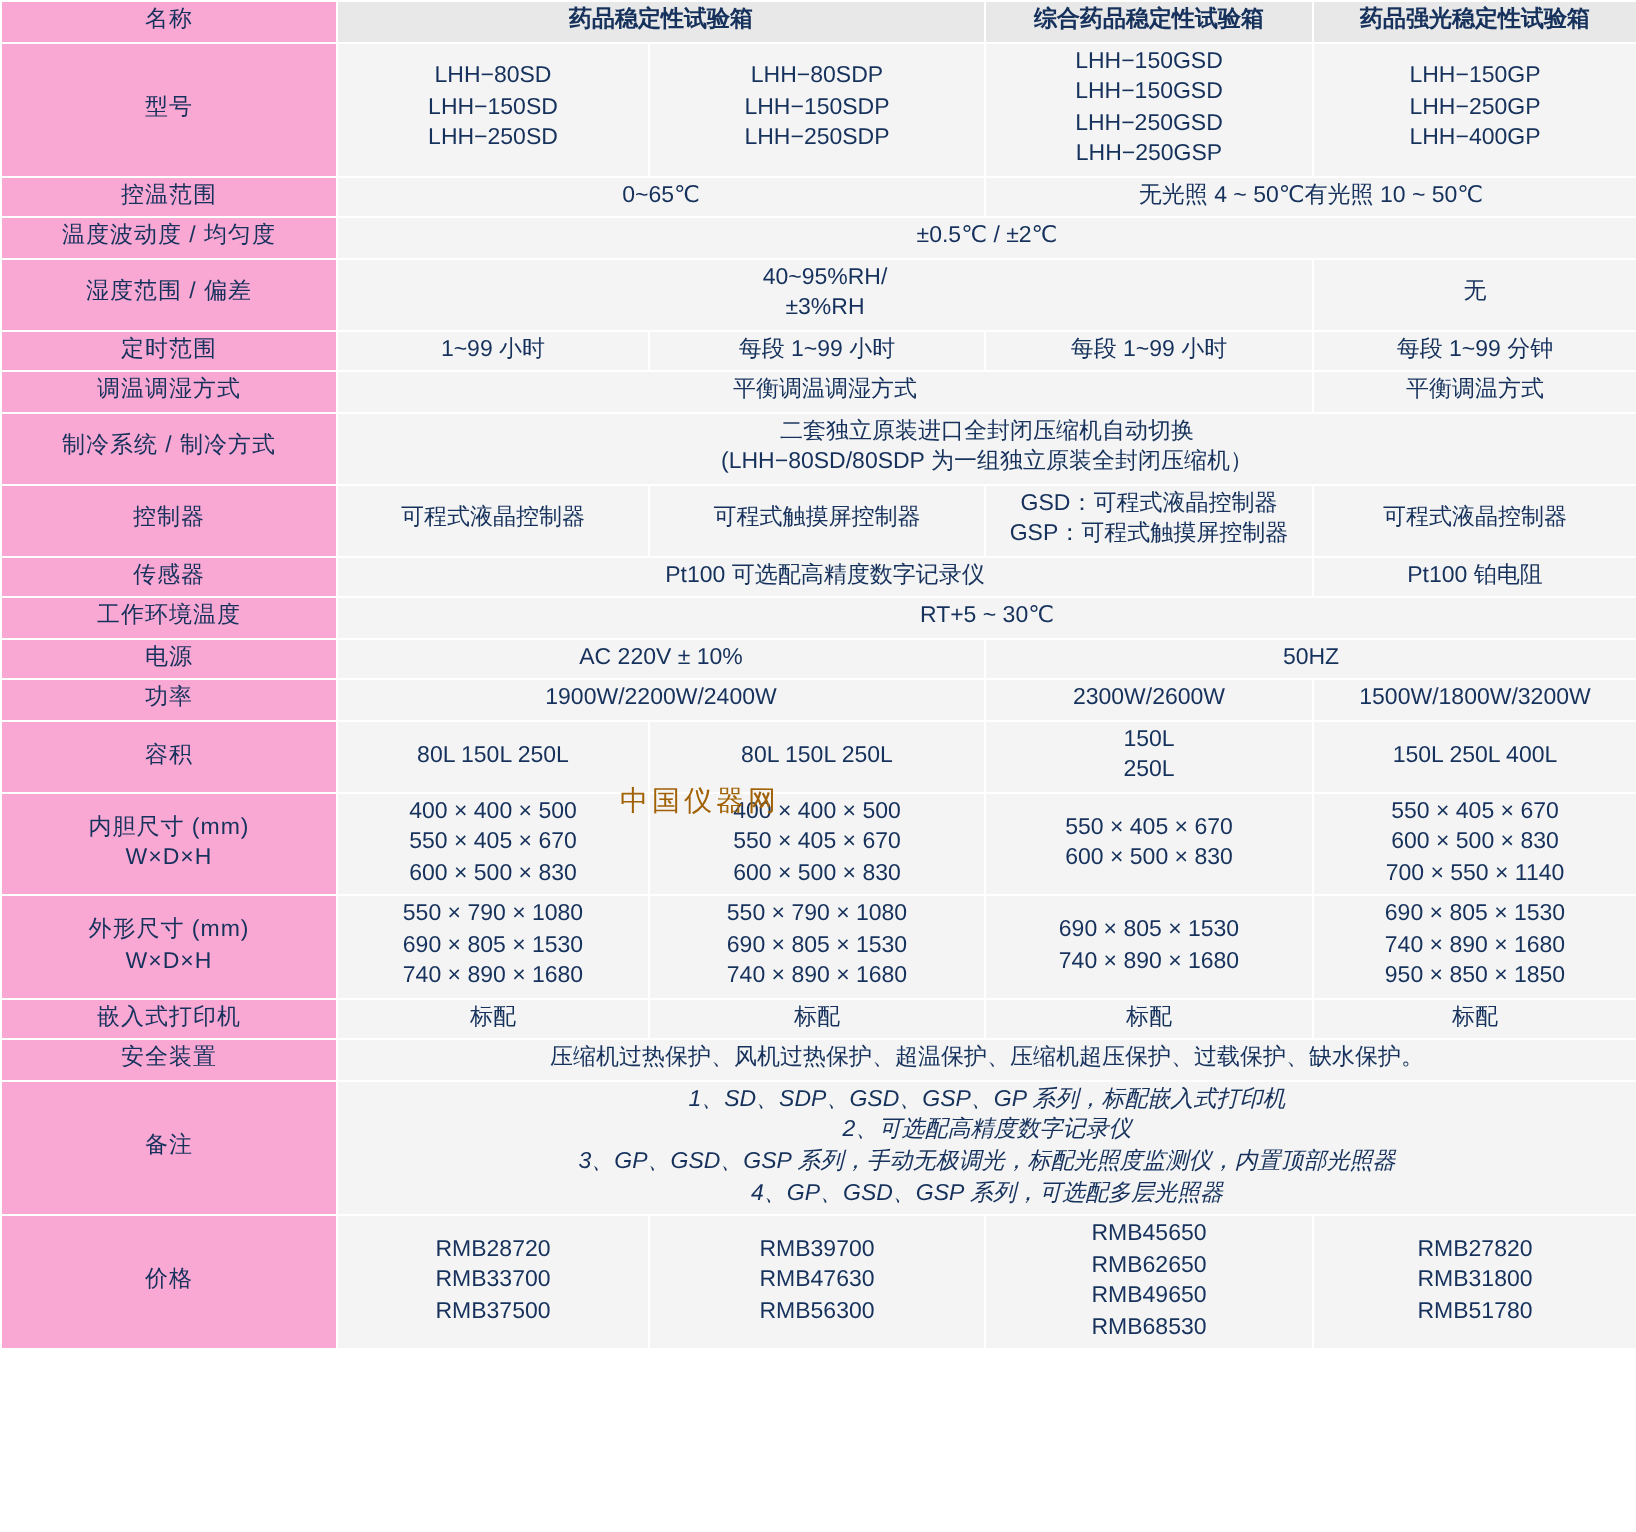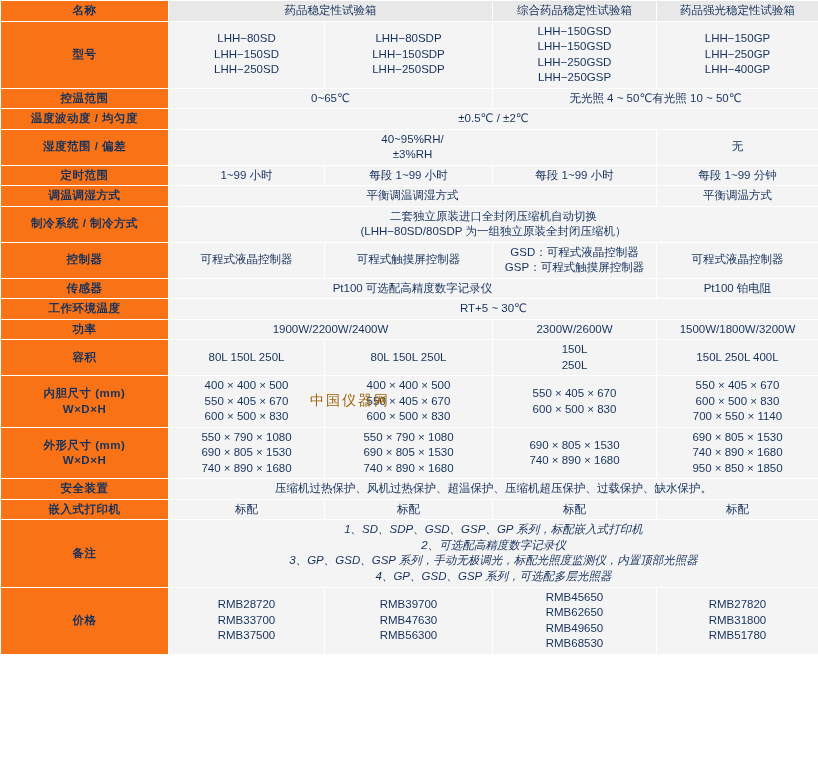--- a/index.html
+++ b/index.html
@@ -23,30 +23,30 @@
   table.spec td {
     border: 1px solid #ffffff;
     padding: 2px 3px;
     vertical-align: middle;
     text-align: center;
     font-size: 11.5px;
     line-height: 1.35;
     color: #16325c;
   }
   td.rowhead {
-    background: #f97316;
+    background: #f9a8d4;
     color: #ffffff;
-    font-weight: bold;
+    font-weight: normal;
     font-size: 12px;
     width: 168px;
     letter-spacing: 0.5px;
   }
   td.colhead {
     background: #e8e8e8;
-    font-weight: normal;
+    font-weight: bold;
     color: #222;
     font-size: 12px;
   }
   td.cell {
     background: #f4f4f4;
   }
   .lines > div { white-space: nowrap; }
   .wm {
     position: absolute;
     left: 310px;
@@ -182,20 +182,25 @@
       <td class="rowhead">传感器</td>
       <td class="cell" colspan="3">Pt100 可选配高精度数字记录仪</td>
       <td class="cell">Pt100 铂电阻</td>
     </tr>
 
     <tr>
       <td class="rowhead">工作环境温度</td>
       <td class="cell" colspan="4">RT+5 ~ 30℃</td>
     </tr>
 
+    <tr>
+      <td class="rowhead">电源</td>
+      <td class="cell" colspan="2">AC 220V ± 10%</td>
+      <td class="cell" colspan="2">50HZ</td>
+    </tr>
 
     <tr>
       <td class="rowhead">功率</td>
       <td class="cell" colspan="2">1900W/2200W/2400W</td>
       <td class="cell">2300W/2600W</td>
       <td class="cell">1500W/1800W/3200W</td>
     </tr>
 
     <tr>
       <td class="rowhead">容积</td>
@@ -271,35 +276,35 @@
       </td>
       <td class="cell">
         <div class="lines">
           <div>690 × 805 × 1530</div>
           <div>740 × 890 × 1680</div>
           <div>950 × 850 × 1850</div>
         </div>
       </td>
     </tr>
 
-
-    <tr>
-      <td class="rowhead">安全装置</td>
-      <td class="cell" colspan="4">压缩机过热保护、风机过热保护、超温保护、压缩机超压保护、过载保护、缺水保护。</td>
-    </tr>
 
     <tr>
       <td class="rowhead">嵌入式打印机</td>
       <td class="cell">标配</td>
       <td class="cell">标配</td>
       <td class="cell">标配</td>
       <td class="cell">标配</td>
     </tr>
 
     <tr>
+      <td class="rowhead">安全装置</td>
+      <td class="cell" colspan="4">压缩机过热保护、风机过热保护、超温保护、压缩机超压保护、过载保护、缺水保护。</td>
+    </tr>
+
+    <tr>
       <td class="rowhead">备注</td>
       <td class="cell notes" colspan="4">
         <div class="lines">
           <div>1、SD、SDP、GSD、GSP、GP 系列，标配嵌入式打印机</div>
           <div>2、可选配高精度数字记录仪</div>
           <div>3、GP、GSD、GSP 系列，手动无极调光，标配光照度监测仪，内置顶部光照器</div>
           <div>4、GP、GSD、GSP 系列，可选配多层光照器</div>
         </div>
       </td>
     </tr>

